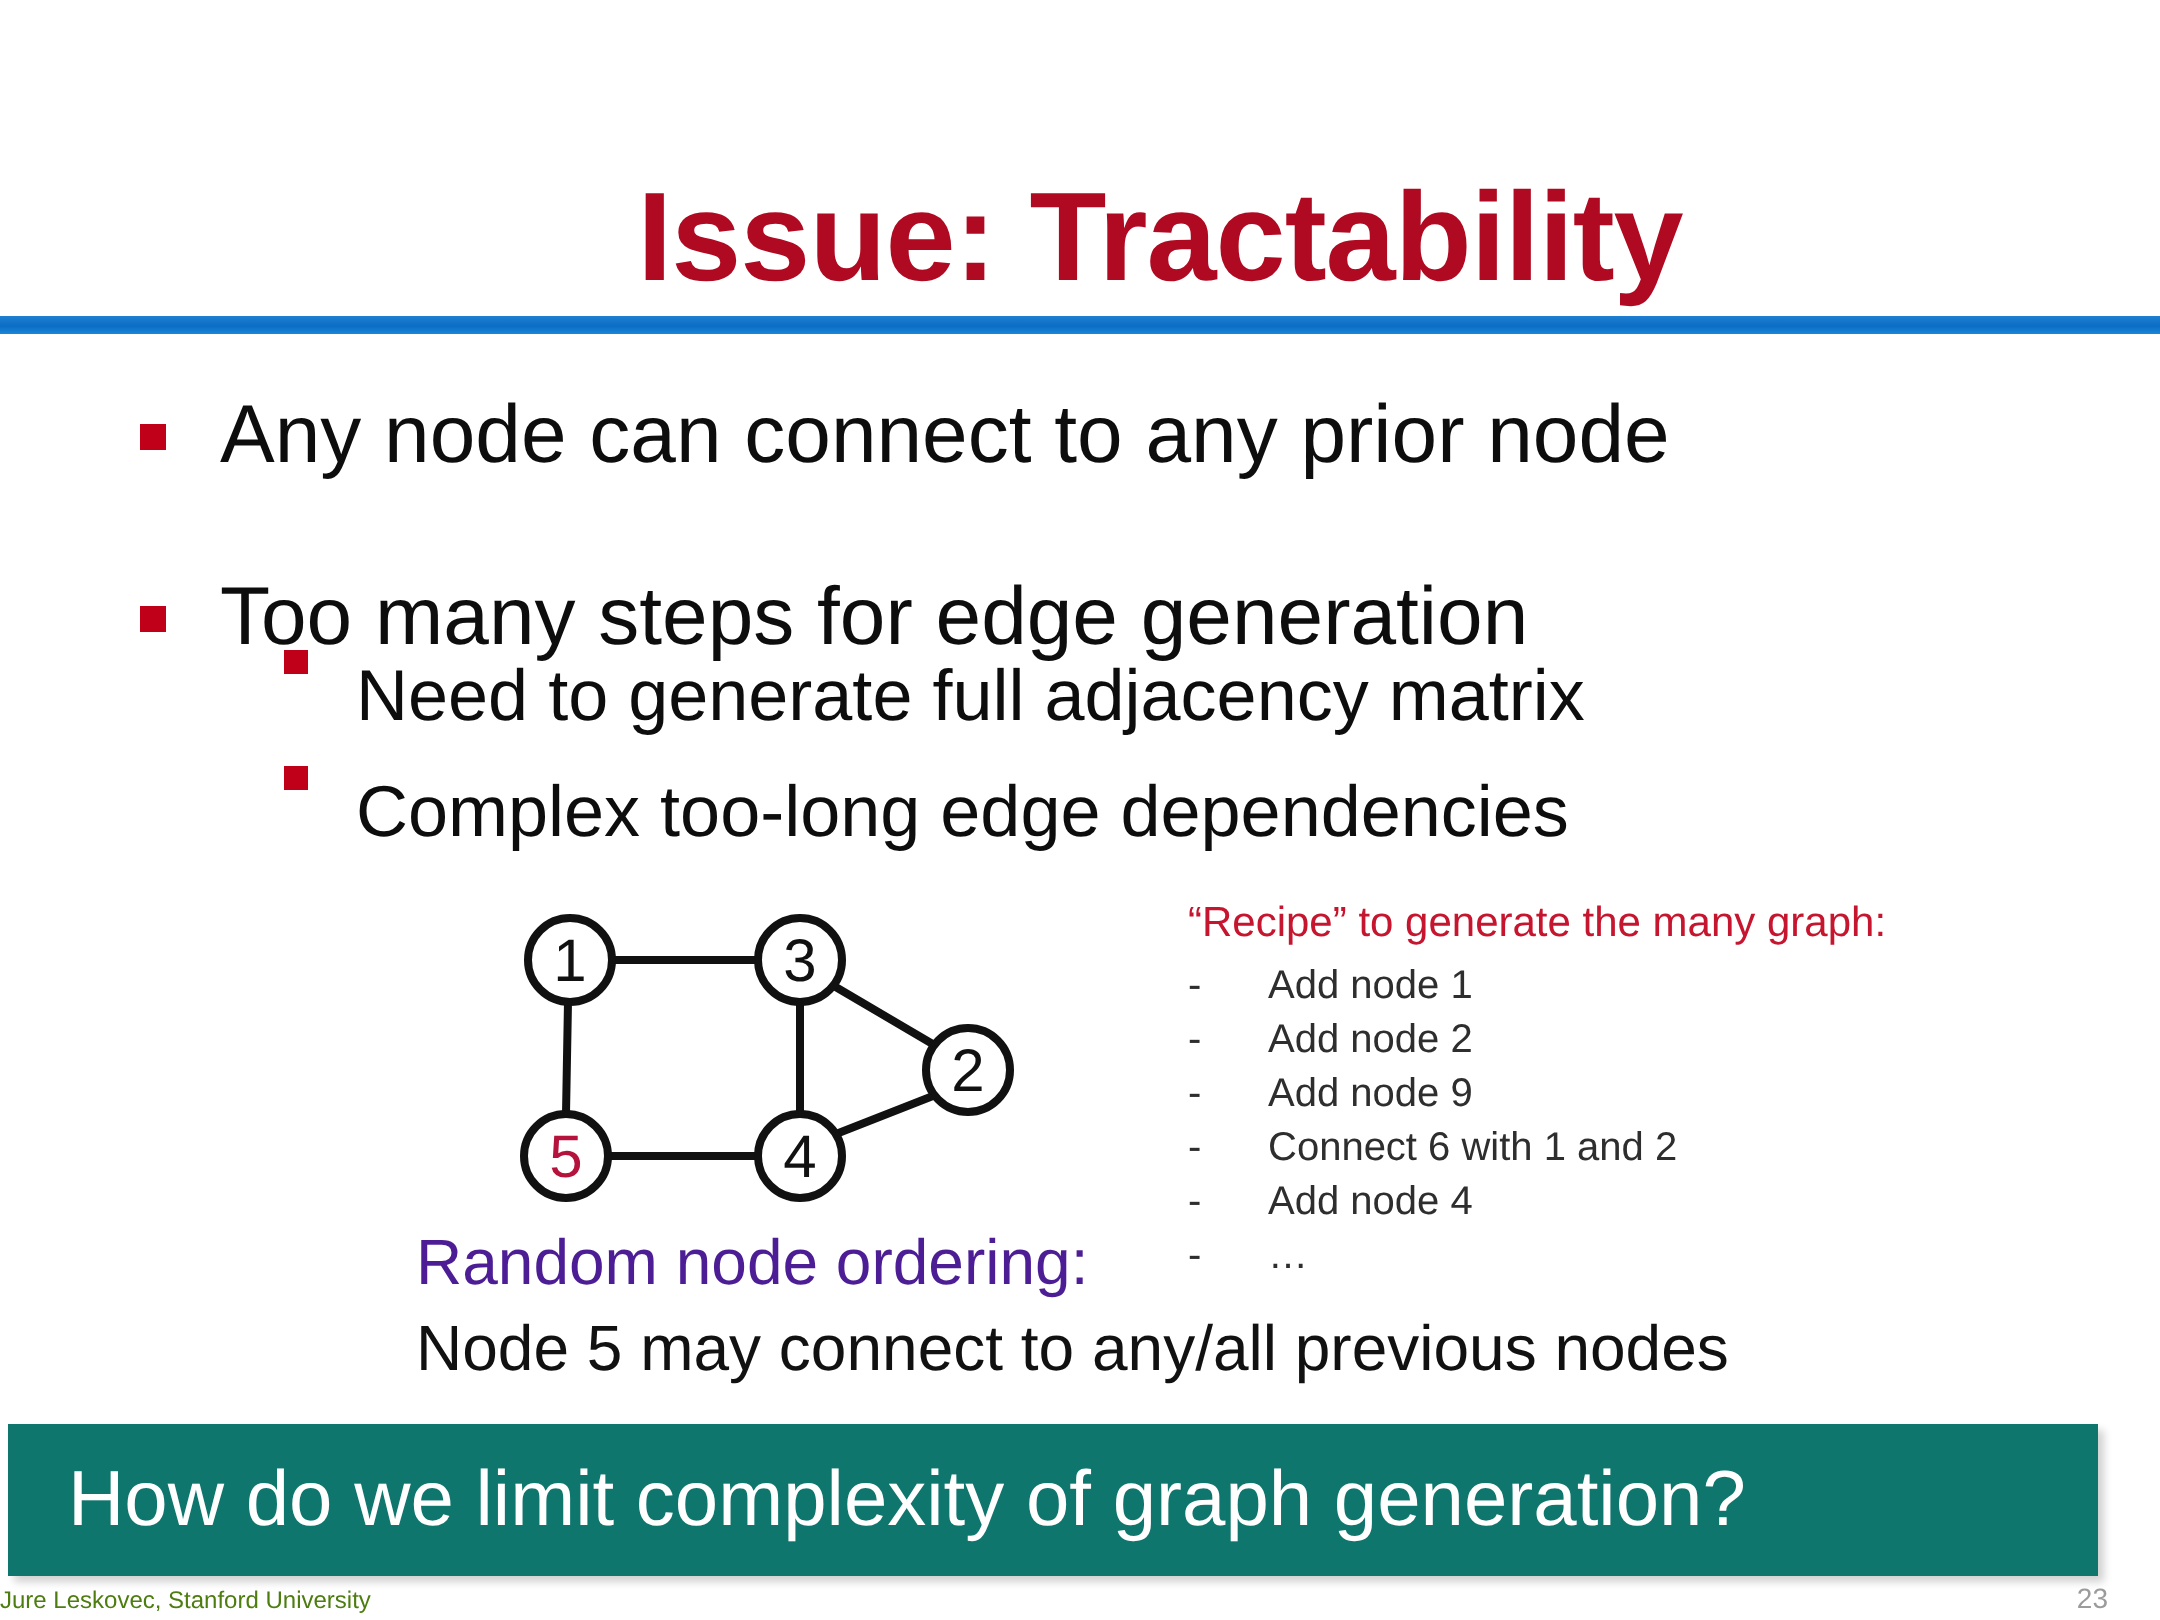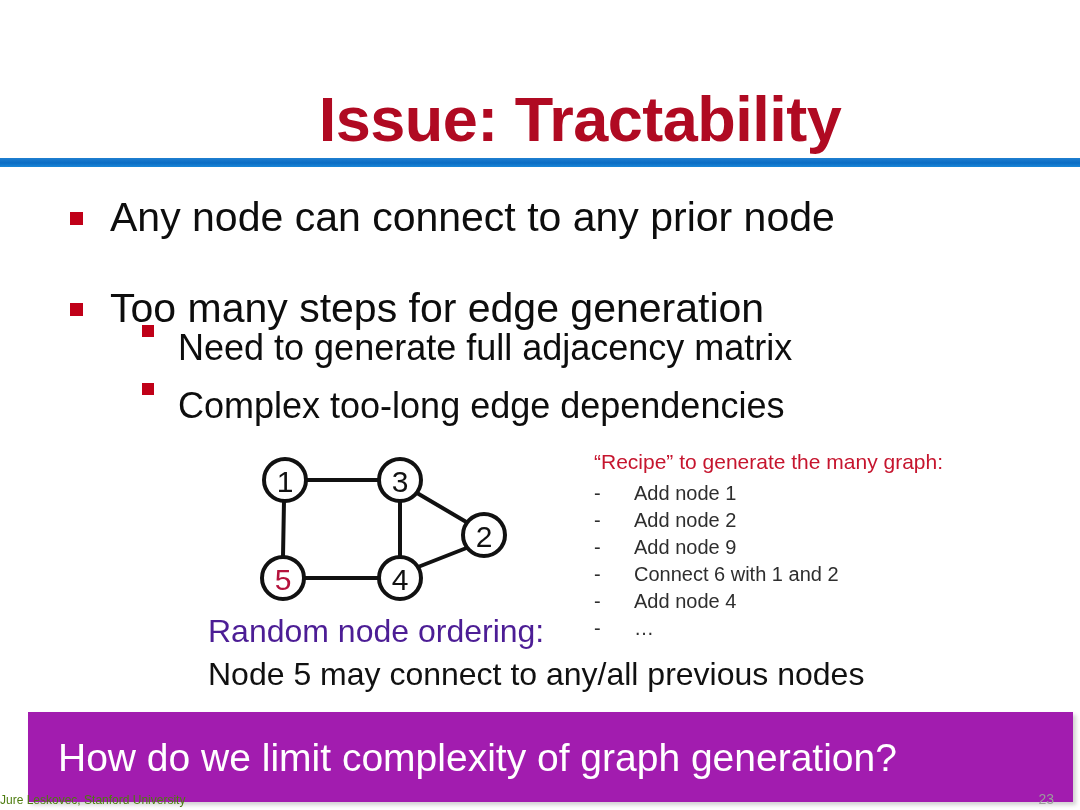--- a/index.html
+++ b/index.html
@@ -157,25 +157,25 @@
     top: 658px;
     font-size: 32px;
     color: #111111;
     white-space: nowrap;
     line-height: 1;
   }
 
   
   #banner {
     position: absolute;
-    left: 28px;
+    left: 4px;
     top: 712px;
     width: 1045px;
-    height: 90px;
-    background: #a21caf;
+    height: 76px;
+    background: #0f766e;
     box-shadow: 3px 3px 4px rgba(0,0,0,0.18);
   }
   #banner-text {
     position: absolute;
     left: 30px;
     top: 50%;
     transform: translateY(-50%);
     font-size: 39px;
     color: #FFFFFF;
     white-space: nowrap;

